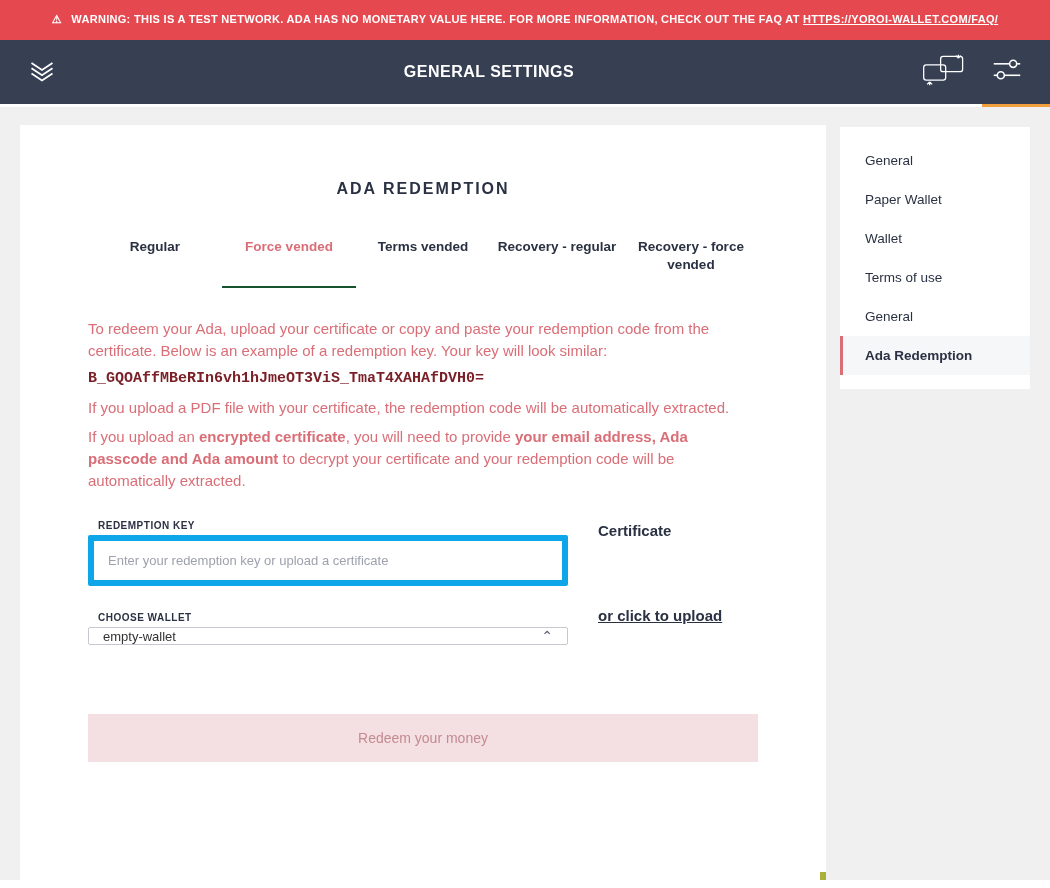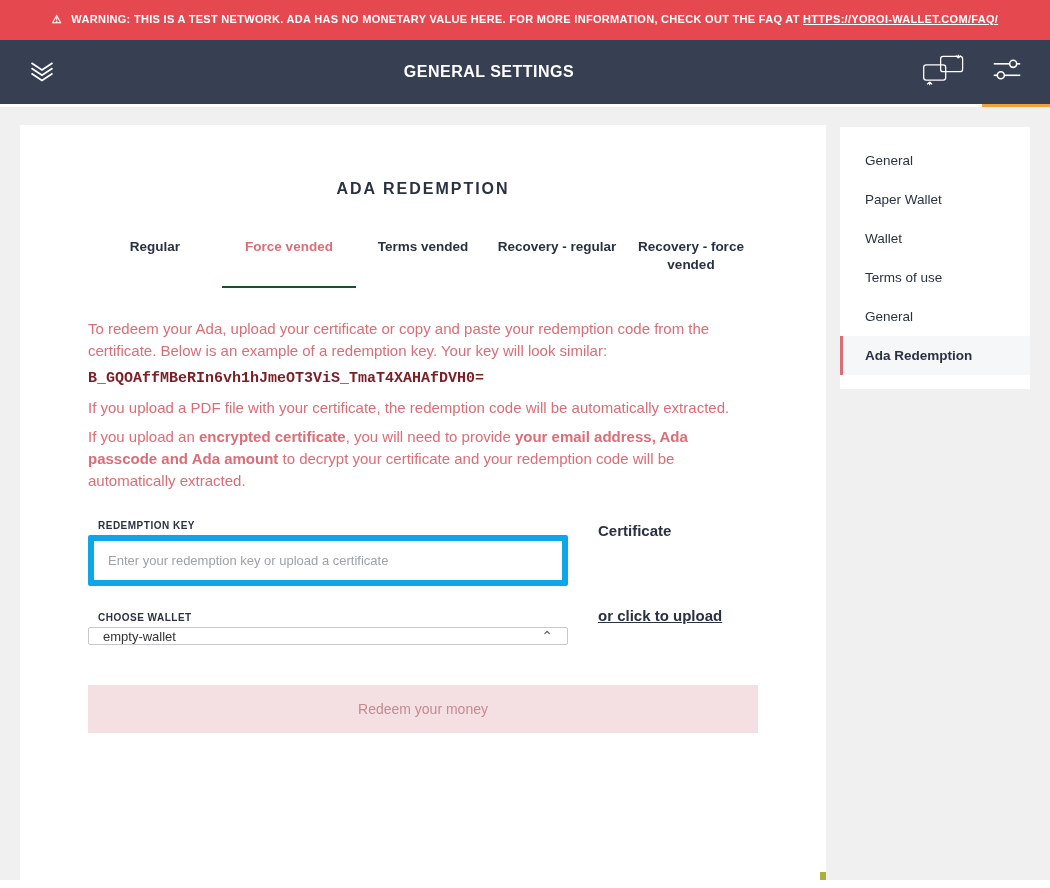--- a/index.html
+++ b/index.html
@@ -181,21 +181,21 @@
   .cert-or {
     font-size:15px;
     font-weight:700;
     color:#2a3142;
     text-decoration:underline;
   }
 
   .submit-btn {
     display:block;
     width:100%;
-    margin-top:40px;
+    margin-top:69px;
     background:#f4dfe2;
     border:none;
     color:#c38b91;
     font-size:14px;
     font-weight:500;
     padding:16px 0;
     cursor:pointer;
   }
 
   

